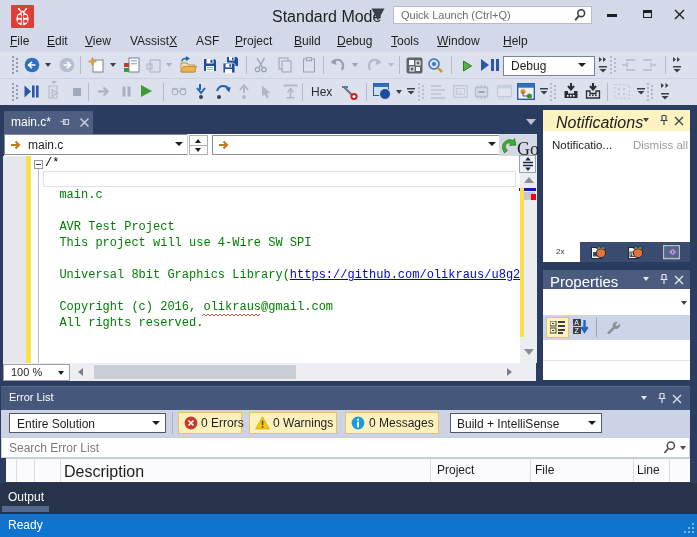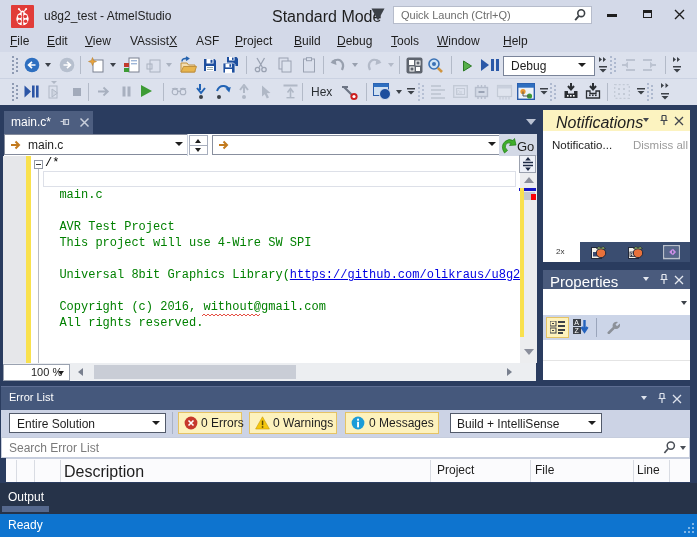--- a/index.html
+++ b/index.html
@@ -30,21 +30,20 @@
     <circle cx="7.9" cy="3.9" r="1" fill="#fff"></circle>
       <circle cx="15.1" cy="3.9" r="1" fill="#fff"></circle>
     <circle cx="11.5" cy="7.3" r="1.9" fill="#fff"></circle>
     <ellipse cx="11.5" cy="13.8" rx="6.2" ry="6.5" fill="#fff"></ellipse>
     <line x1="11.5" y1="7.3" x2="11.5" y2="20.3" stroke="#e13c38" stroke-width="1.5"></line>
     <circle cx="8.7" cy="11.4" r="1.75" fill="#e13c38"></circle>
       <circle cx="14.3" cy="11.4" r="1.75" fill="#e13c38"></circle>
     <circle cx="8.4" cy="16.2" r="1.75" fill="#e13c38"></circle>
       <circle cx="14.6" cy="16.2" r="1.75" fill="#e13c38"></circle>
   </svg>
-  <div class="abs" style="left:44px;top:9px;font-size:12px;">u8g2_test - AtmelStudio</div>
   <div class="abs" style="left:272px;top:8px;font-size:16px;">Standard Mode</div>
 
   <svg class="abs" style="left:370px;top:7px;" width="16" height="15" viewBox="0 0 16 15">
     <path d="M1.5 1.5 L14.5 1.5 L8 13.5 Z" fill="#3c4148"></path>
   </svg>
 
   <div class="abs" style="left:393px;top:6px;width:199px;height:18px;background:#fff;border:1px solid #b6bccb;"></div>
   <div class="abs" style="left:401px;top:9px;font-size:11px;color:#6d6d6d;">Quick Launch (Ctrl+Q)</div>
   <svg class="abs" style="left:573px;top:8px;" width="14" height="14" viewBox="0 0 14 14">
     <circle cx="8.2" cy="5.2" r="3.4" fill="none" stroke="#3b4045" stroke-width="1.6"></circle>
@@ -464,42 +463,42 @@
   <div class="abs" style="left:212px;top:135px;width:288px;height:20px;background:#fff;border:1px solid #888f9e;"></div>
   <svg class="abs" style="left:218px;top:139px;" width="13" height="12" viewBox="0 0 13 12">
     <path d="M1 6 L8 6 M5.5 2.5 L9 6 L5.5 9.5" stroke="#c27a1e" stroke-width="2" fill="none"></path>
   </svg>
   <div class="tri-d abs" style="left:488px;top:142px;"></div>
 
   <div class="abs" style="left:499px;top:134px;width:38px;height:22px;background:#d3d9e6;"></div>
   <svg class="abs" style="left:501px;top:136px;" width="16" height="18" viewBox="0 0 16 18">
     <path d="M3.5 17 Q-1 10 4 5.5 Q8 2 12 4.5 L13.5 2.5 L15 9 L8.5 9.5 L10 7.3 Q6.5 5.8 4.8 8.5 Q3 11.5 6.5 14.5 Z" fill="#3fae2a" stroke="#1e7a14" stroke-width="0.7"></path>
   </svg>
-  <div class="abs" style="left:517px;top:139px;font-size:13px;">Go</div>
+  <div class="abs" style="left:517px;top:139px;font-size:18px;font-family:Liberation Serif, serif;">Go</div>
 
   <div class="abs" style="left:3px;top:156px;width:517px;height:207px;background:#fff;overflow:hidden;">
     <div class="abs" style="left:0;top:0;width:23px;height:207px;background:#e6e7ea;"></div>
     <div class="abs" style="left:23px;top:0;width:5px;height:207px;background:#f9e14e;"></div>
 
     <div class="abs" style="left:40px;top:15px;width:473px;height:16px;border:1px solid #dde0e8;"></div>
 
     <div class="abs" style="left:31px;top:4px;width:9px;height:9px;border:1px solid #9399a5;background:#fff;"></div>
     <div class="abs" style="left:33px;top:8px;width:5px;height:1px;background:#3c3c3c;"></div>
     <div class="abs" style="left:35px;top:13px;width:1px;height:194px;background:#b9bcc4;"></div>
 
     <pre class="abs" style="left:42px;top:-1px;font-size:12px;line-height:16px;color:#008000;"><span style="color:#000;">/*</span>
 
   main.c
 
   AVR Test Project
   This project will use 4-Wire SW SPI
 
   Universal 8bit Graphics Library(<span style="color:#0000e2;text-decoration:underline;">https://github.com/olikraus/u8g2/</span>
 
-  Copyright (c) 2016, <span id="sq">without</span>@gmail.com
+  Copyright (c) 2016, <span id="sq">olikraus</span>@gmail.com
   All rights reserved.
 
   </pre>
 
     <svg class="abs" style="left:199px;top:157px;" width="59" height="4" viewBox="0 0 59 4">
       <path d="M0 3 L2 1 L4 3 L6 1 L8 3 L10 1 L12 3 L14 1 L16 3 L18 1 L20 3 L22 1 L24 3 L26 1 L28 3 L30 1 L32 3 L34 1 L36 3 L38 1 L40 3 L42 1 L44 3 L46 1 L48 3 L50 1 L52 3 L54 1 L56 3 L58 1" stroke="#e23b2e" stroke-width="0.9" fill="none"></path>
     </svg>
   </div>
 
   <div class="abs" style="left:520px;top:156px;width:17px;height:207px;background:#ecedef;">
@@ -511,21 +510,21 @@
     <div class="abs" style="left:4px;top:21px;width:0;height:0;border-left:5px solid transparent;border-right:5px solid transparent;border-bottom:6px solid #8a8e9b;"></div>
     <div class="abs" style="left:0px;top:36px;width:15px;height:8px;background:#c5c8d0;"></div>
     <div class="abs" style="left:-1px;top:32px;width:17px;height:3px;background:#1717c4;"></div>
     <div class="abs" style="left:0px;top:32px;width:4px;height:149px;background:#f9e14e;"></div>
     <div class="abs" style="left:11px;top:38px;width:5px;height:6px;background:#fb0207;"></div>
     <div class="abs" style="left:4px;top:193px;width:0;height:0;border-left:5px solid transparent;border-right:5px solid transparent;border-top:6px solid #8a8e9b;"></div>
   </div>
 
   <div class="abs" style="left:3px;top:363px;width:533px;height:18px;background:#eceef1;">
     <div class="abs" style="left:0;top:1px;width:67px;height:17px;background:#fff;border:1px solid #9aa2b0;"></div>
-    <div class="abs" style="left:8px;top:3px;font-size:11px;margin-left:20px;">100 %</div>
+    <div class="abs" style="left:8px;top:3px;font-size:11px;">100 %</div>
     <div class="tri-d sm abs" style="left:55px;top:8px;"></div>
     <div class="abs" style="left:75px;top:5px;width:0;height:0;border-top:4px solid transparent;border-bottom:4px solid transparent;border-right:5px solid #787f8e;"></div>
     <div class="abs" style="left:91px;top:2px;width:202px;height:14px;background:#c9cdd6;"></div>
     <div class="abs" style="left:504px;top:5px;width:0;height:0;border-top:4px solid transparent;border-bottom:4px solid transparent;border-left:5px solid #787f8e;"></div>
   </div>
 
   <div class="abs" style="left:543px;top:110px;width:147px;height:21px;background:#fcf3c0;"></div>
   <div class="abs" style="left:556px;top:114px;font-size:16px;font-style:italic;">Notifications</div>
   <div class="abs" style="left:643px;top:118px;">
       <div class="tri-d sm" style="border-top-color:#42464d;"></div>

